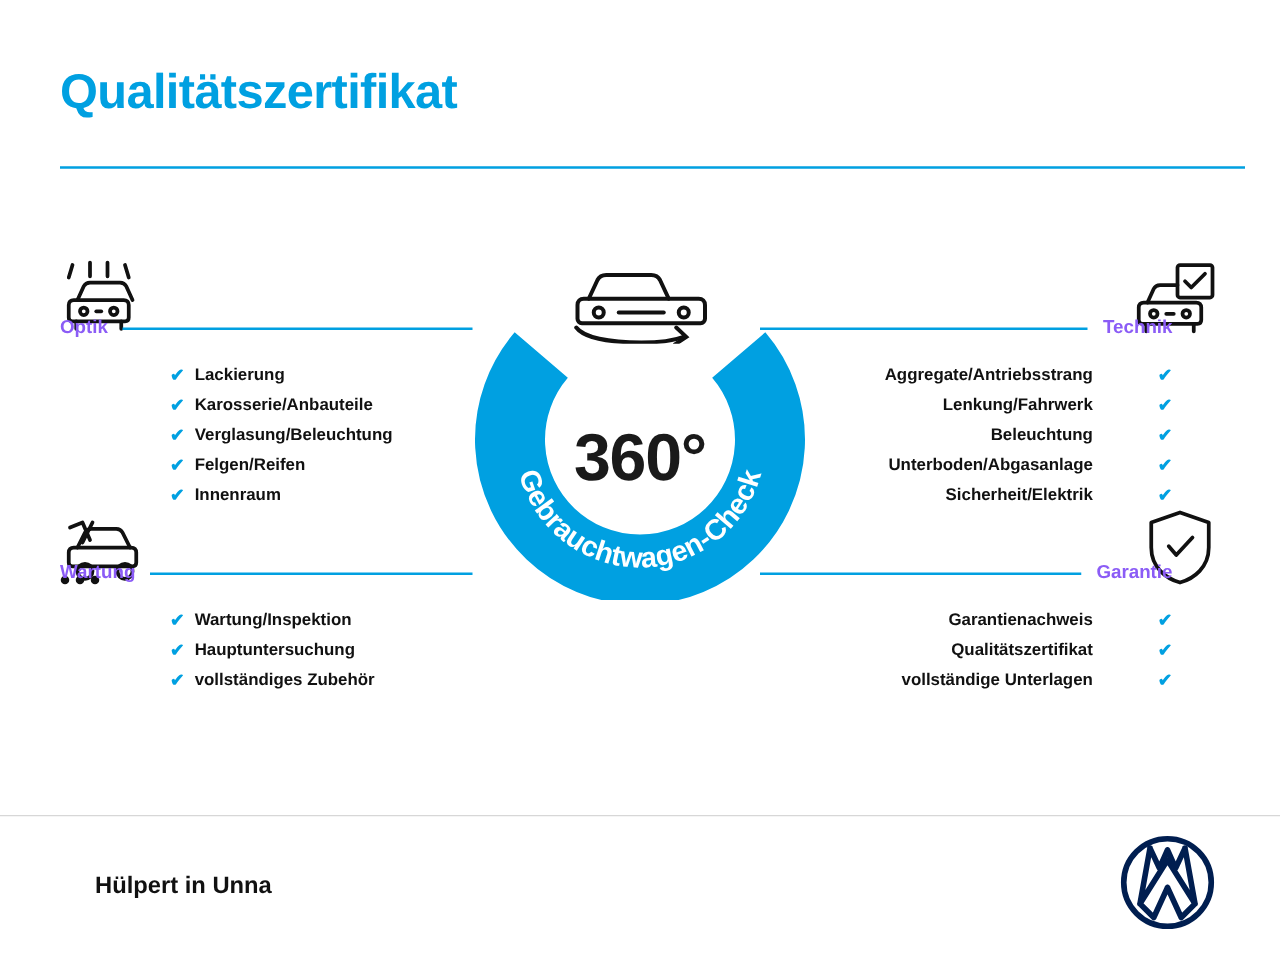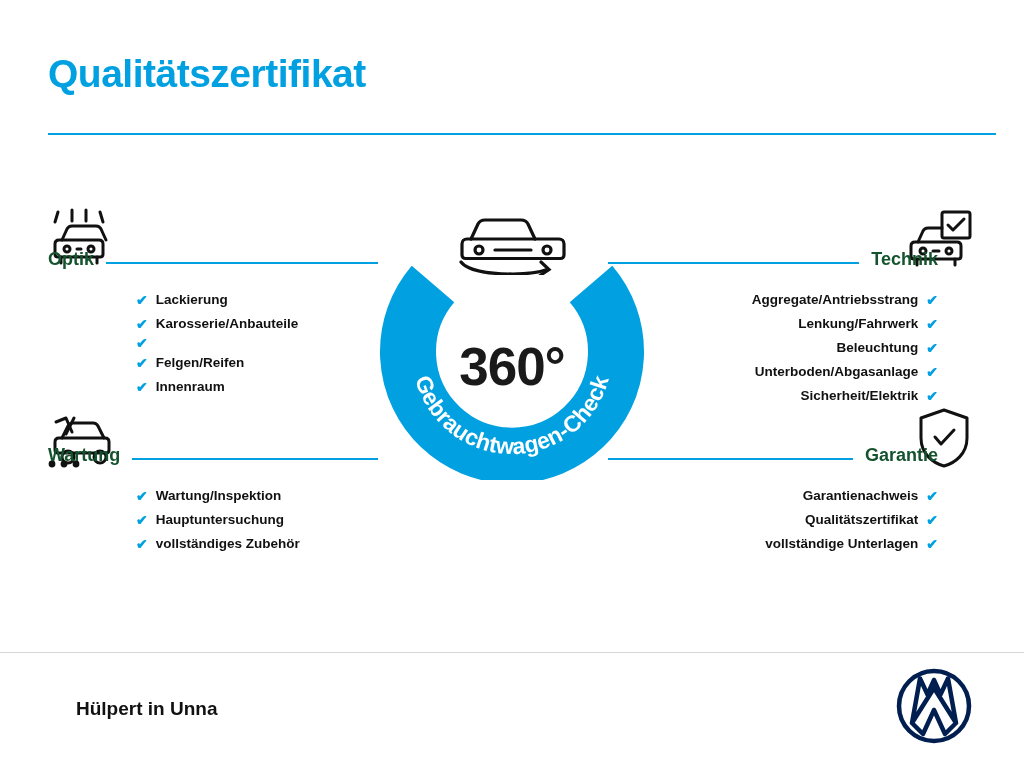--- a/index.html
+++ b/index.html
@@ -77,23 +77,23 @@
   .col-left  { left: 48px;  width: 330px; }
   .col-right { left: 608px; width: 330px; }
 
   .sec-head {
     display: flex;
     align-items: flex-end;
     height: 34px;
   }
   .sec-head.right { justify-content: flex-end; }
   .sec-title {
-    font-size: 18px;
-    font-weight: bold;
-    color: #14532d;
+    font-size: 15px;
+    font-weight: bold;
+    color: #8b5cf6;
     white-space: nowrap;
   }
   .sec-rule {
     height: 2px;
     background: #00A0E1;
     flex: 1 1 auto;
     margin-bottom: 6px;
   }
   .sec-head.left  .sec-rule { margin-left: 12px; }
   .sec-head.right .sec-rule { margin-right: 12px; }
@@ -107,21 +107,21 @@
     display: flex;
     align-items: center;
     font-size: 13.5px;
     font-weight: bold;
     color: #111111;
     line-height: 23px;
     margin-bottom: 1px;
     white-space: nowrap;
   }
   ul.items.left li { justify-content: flex-start; padding-left: 88px; }
-  ul.items.right li { justify-content: flex-end; }
+  ul.items.right li { justify-content: flex-end; gap: 44px; }
   .chk {
     color: #00A0E1;
     font-size: 14px;
     font-weight: bold;
     line-height: 1;
   }
   ul.items.left .chk { margin-right: 8px; }
   ul.items.right .chk { margin-left: 8px; }
 
   
@@ -209,20 +209,21 @@
       <li>
           <span class="chk">✔</span>
           <span>Lackierung</span>
         </li>
       <li>
           <span class="chk">✔</span>
           <span>Karosserie/Anbauteile</span>
         </li>
       <li>
           <span class="chk">✔</span>
+          <span>Verglasung/Beleuchtung</span>
         </li>
       <li>
           <span class="chk">✔</span>
           <span>Felgen/Reifen</span>
         </li>
       <li>
           <span class="chk">✔</span>
           <span>Innenraum</span>
         </li>
     </ul>

